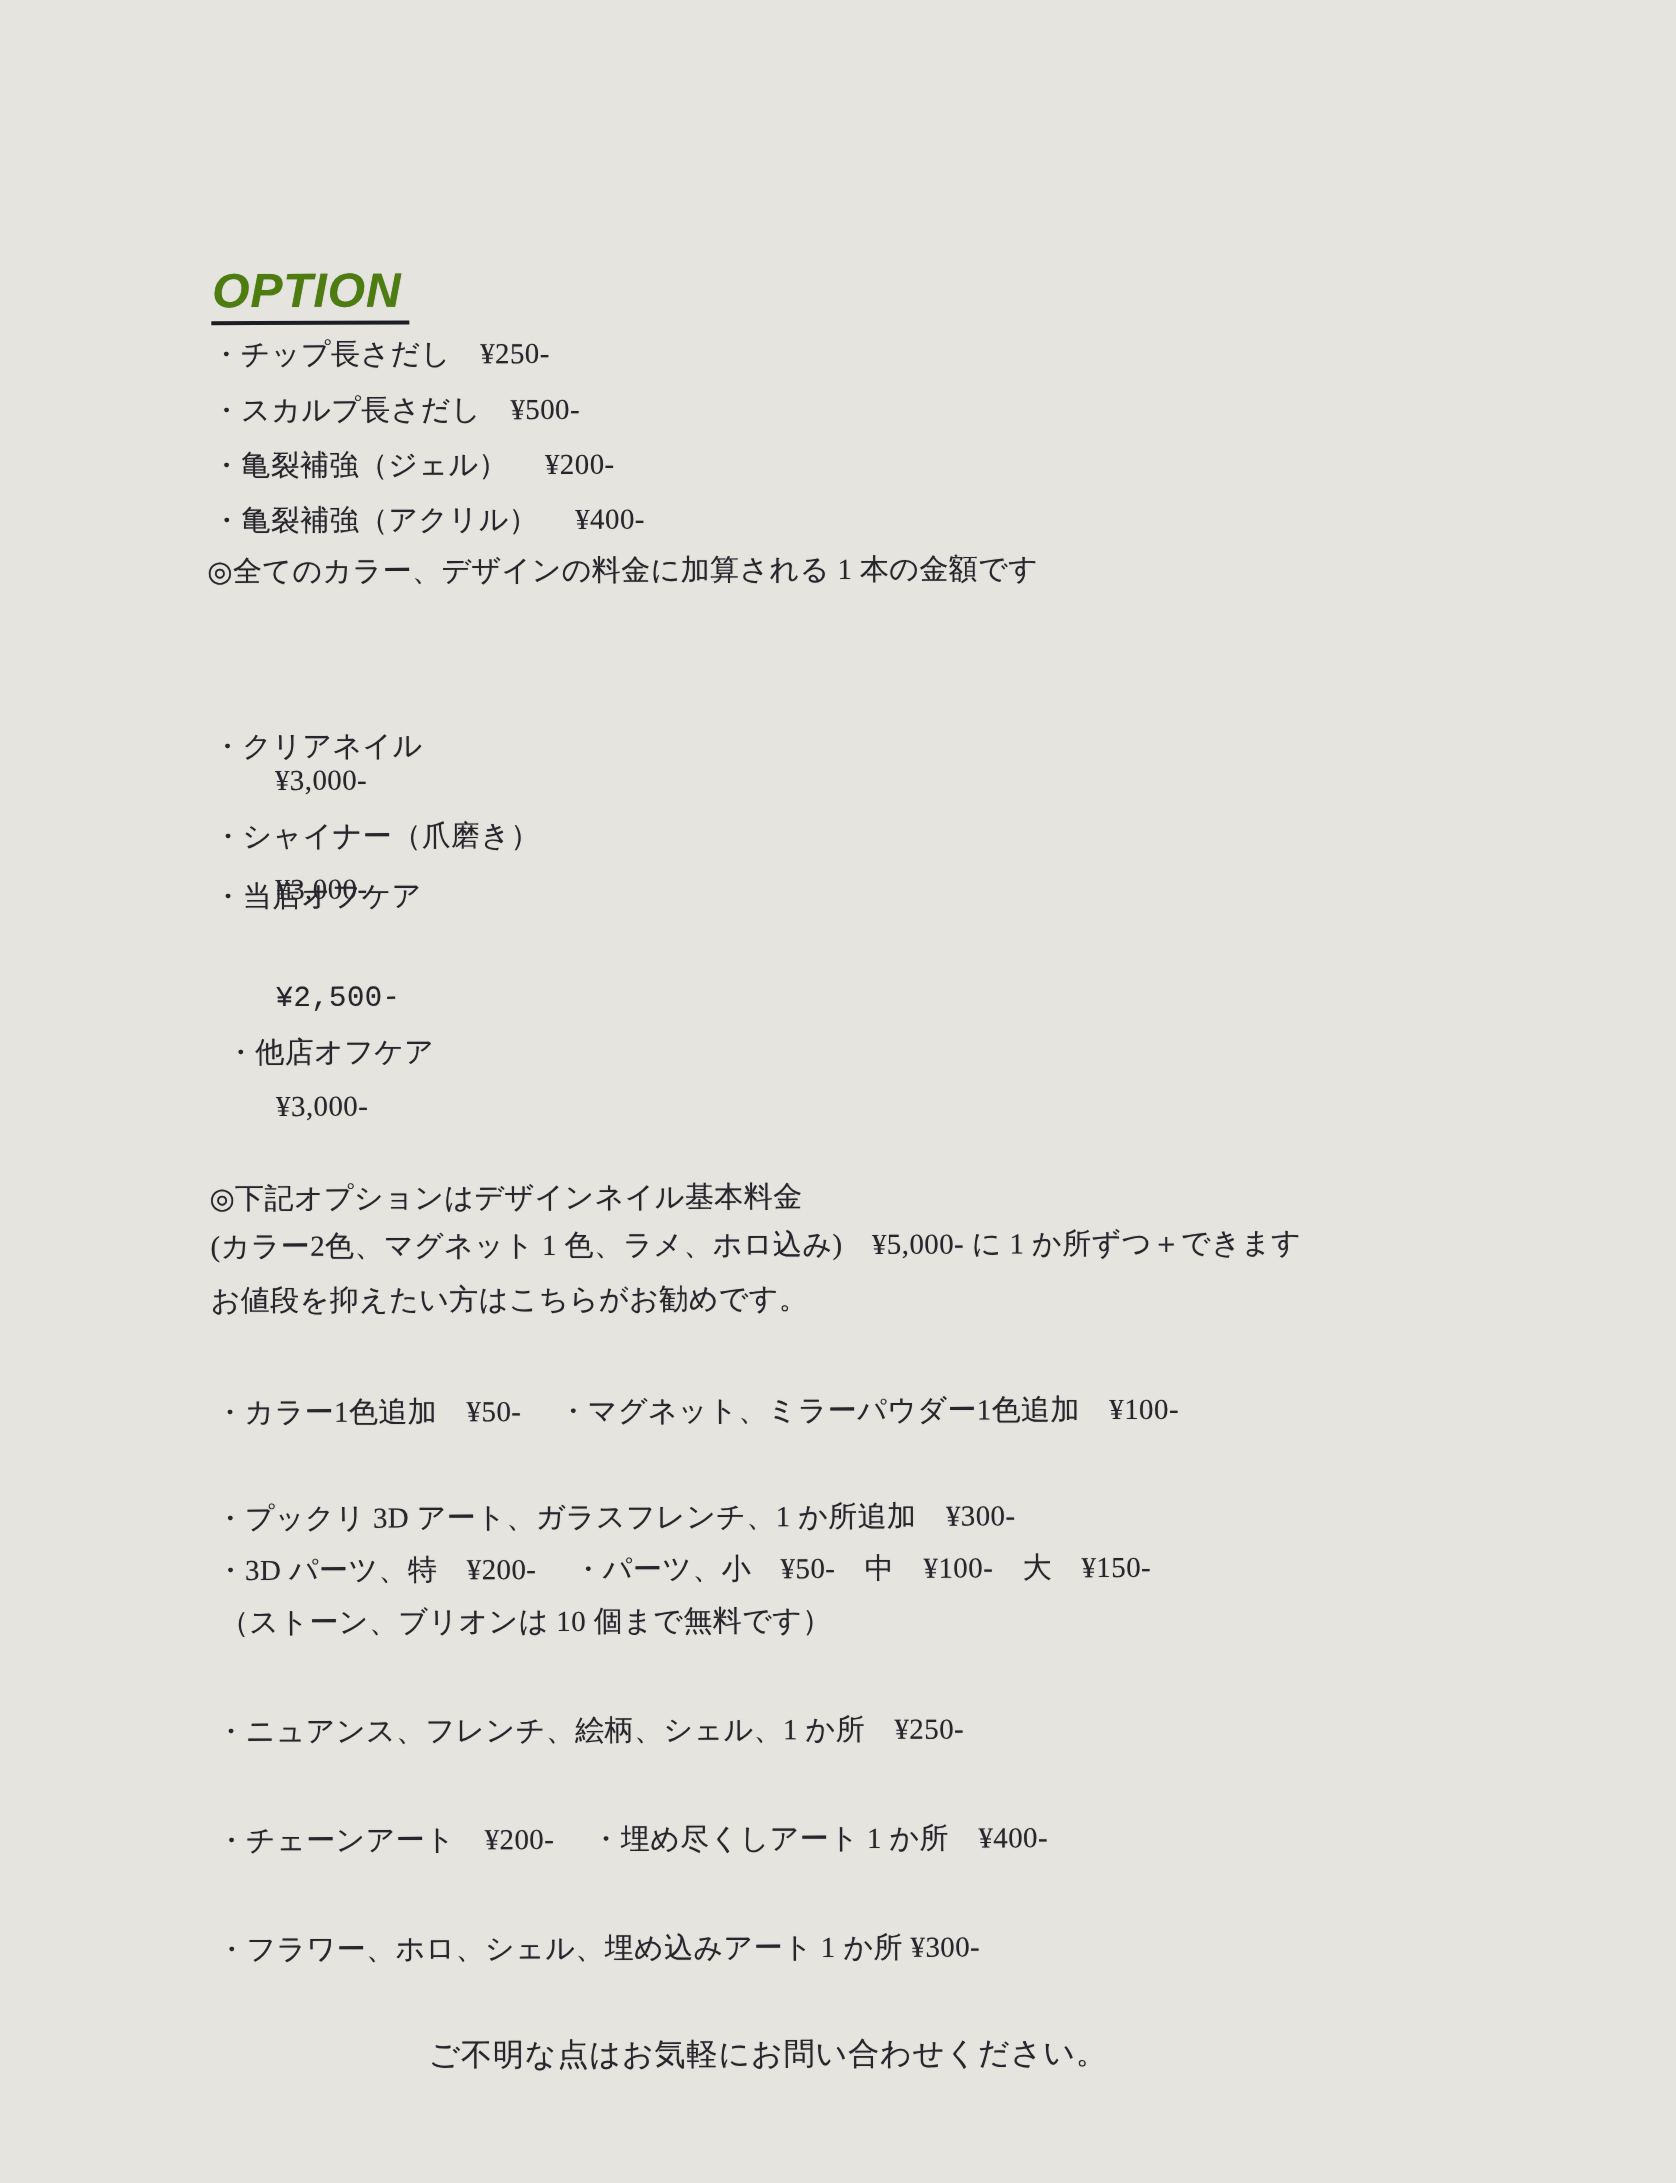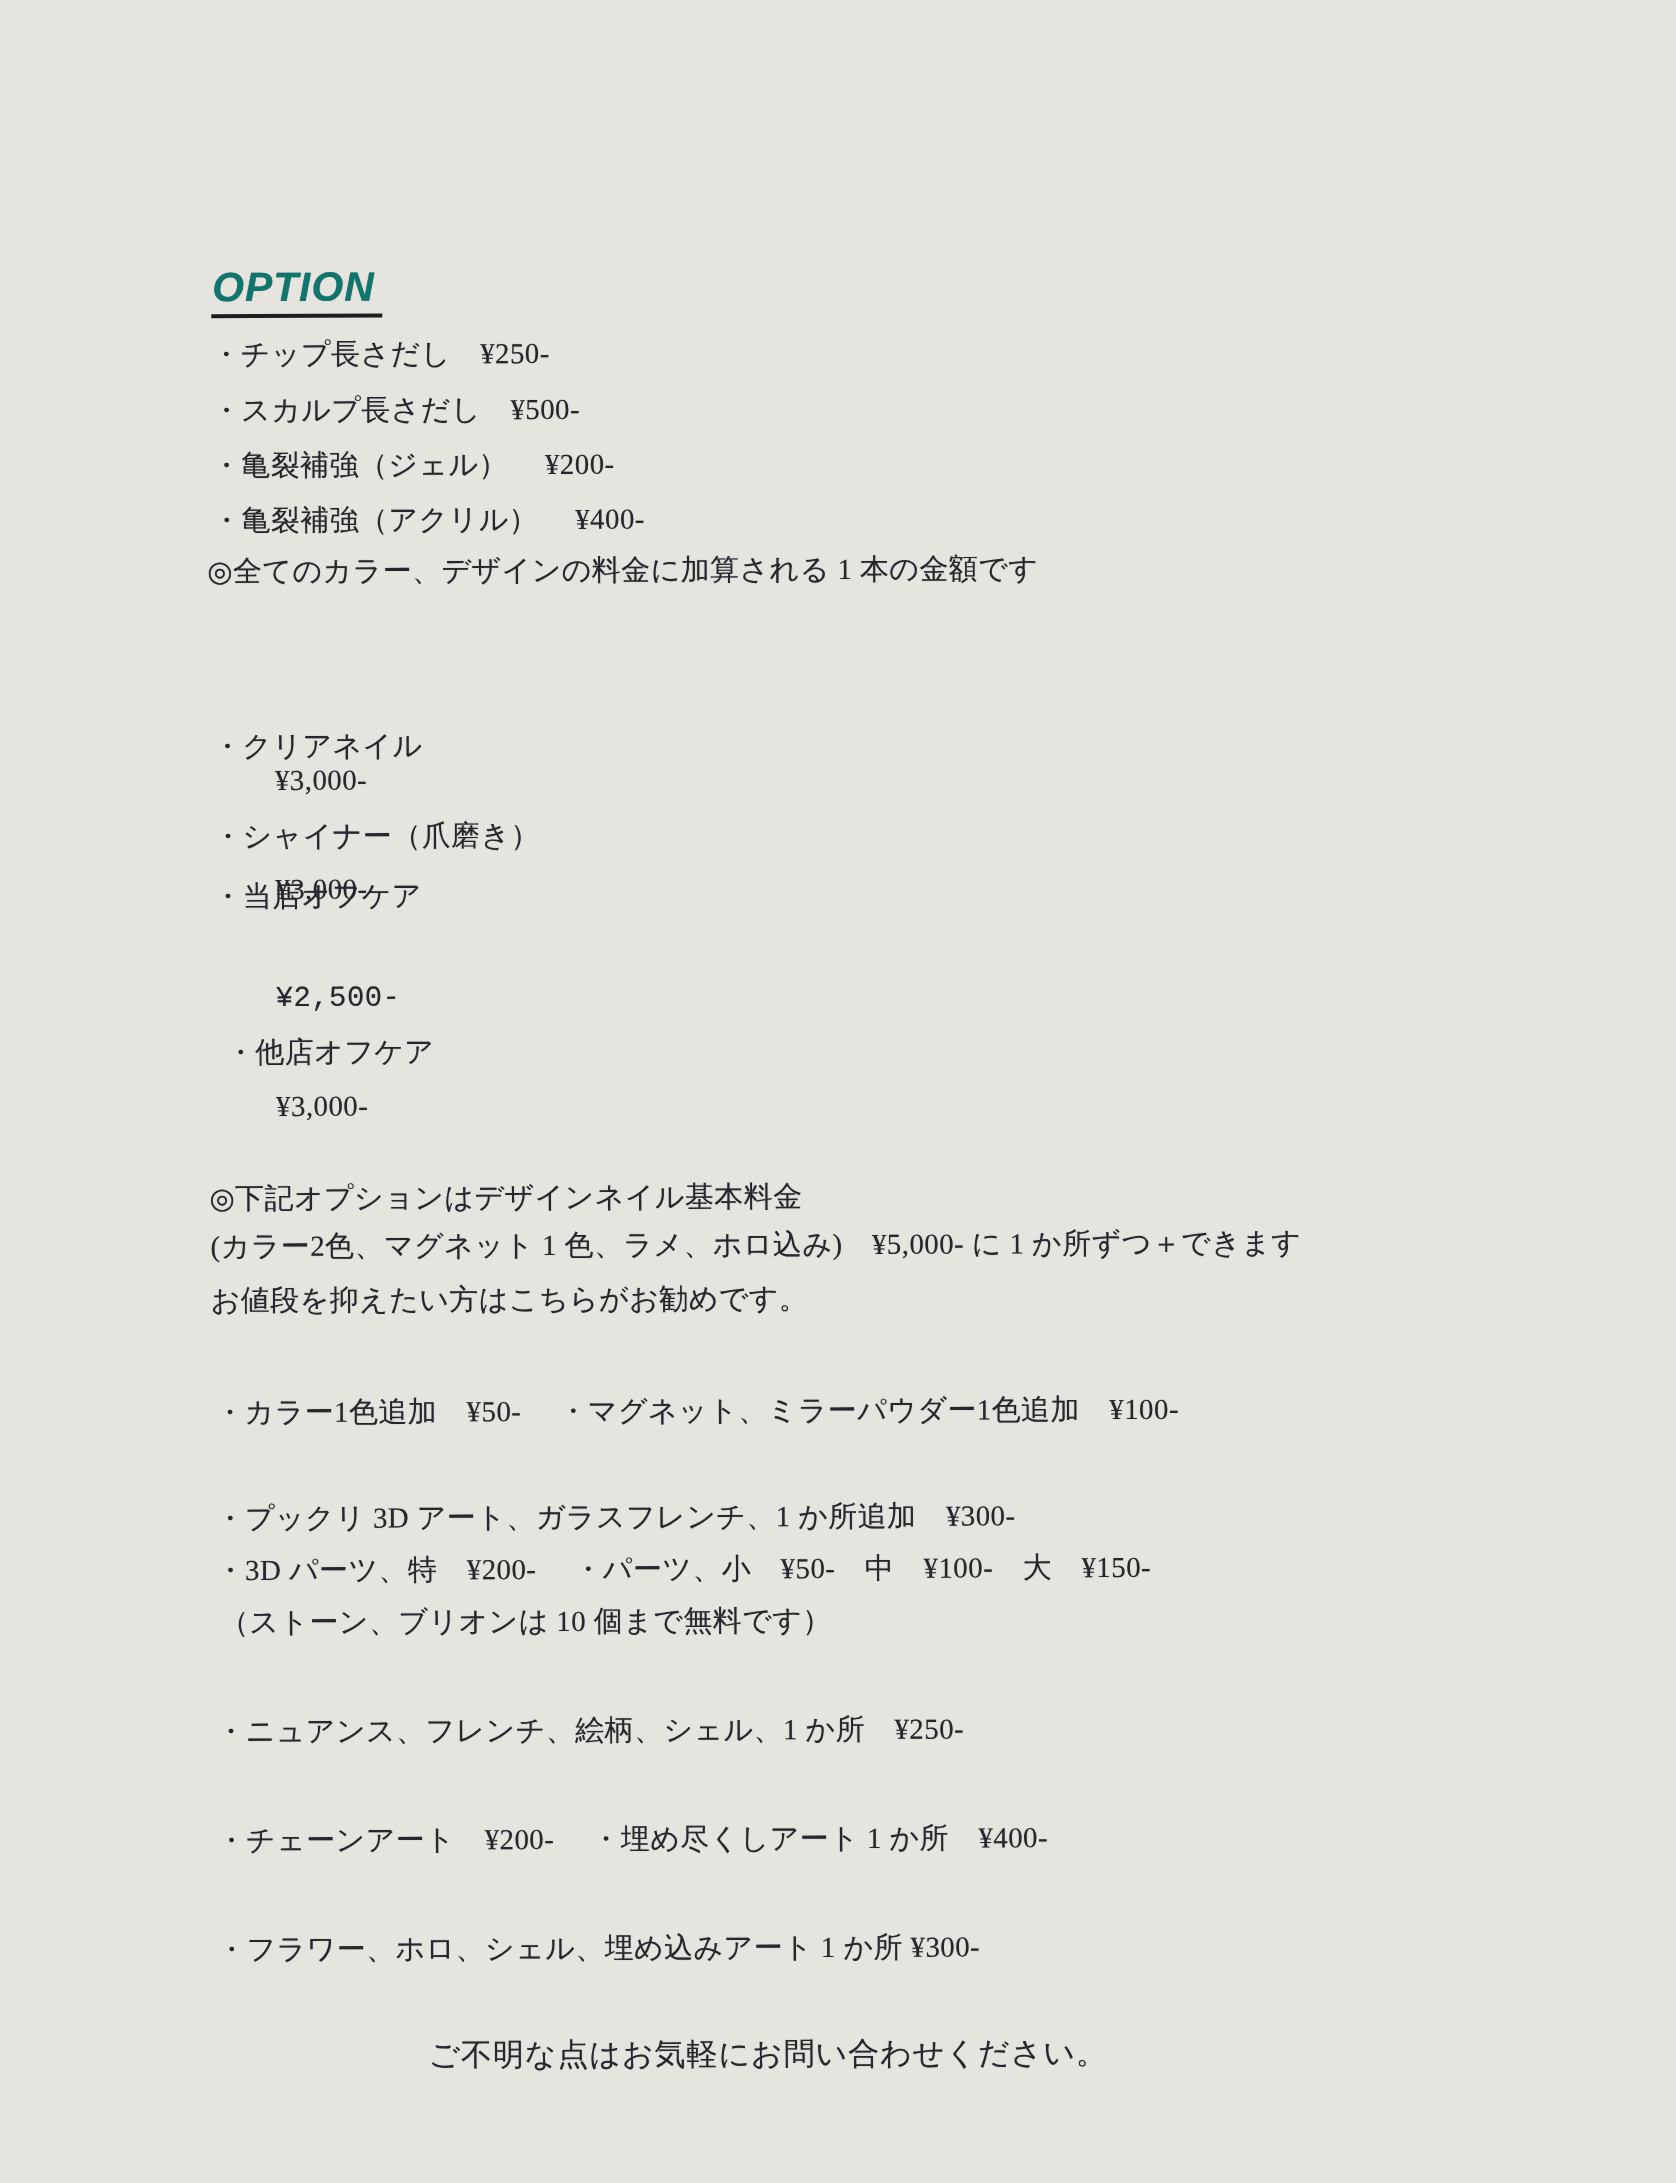--- a/index.html
+++ b/index.html
@@ -23,24 +23,24 @@
     inset: 0;
     transform: rotate(-0.2deg);
     color: #26262c;
   }
   .title {
     position: absolute;
     margin: 0;
     font-family: "Liberation Sans", "DejaVu Sans", sans-serif;
     font-style: italic;
     font-weight: bold;
-    font-size: 41px;
+    font-size: 48px;
     line-height: 1;
     letter-spacing: 0.9px;
-    color: #0f766e;
+    color: #4d7c0f;
     border-bottom: 4.4px solid #1d1d24;
     padding: 0 7.9px 6.1px 0.9px;
     display: inline-block;
     text-shadow: 0 0 0.9px rgba(30,30,40,0.45);
   }
   .line {
     position: absolute;
     font-size: 29px;
     line-height: 1;
     white-space: pre;

